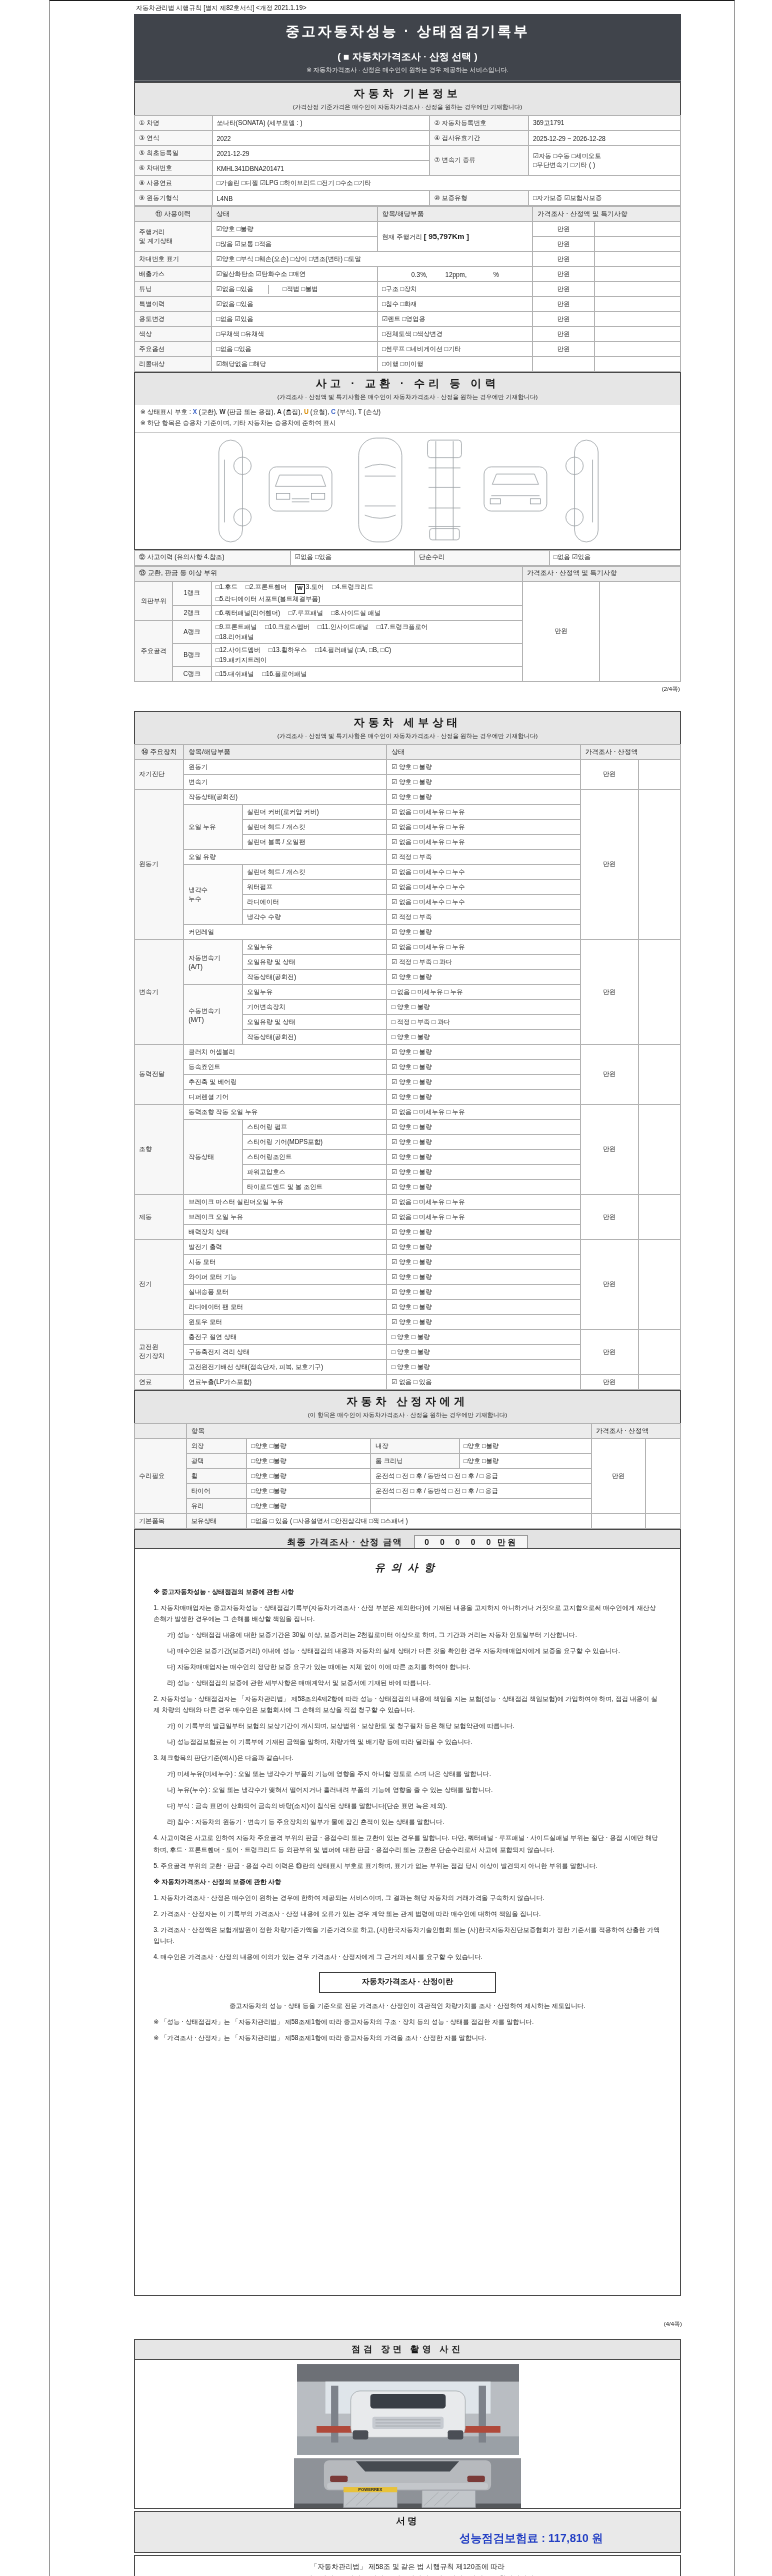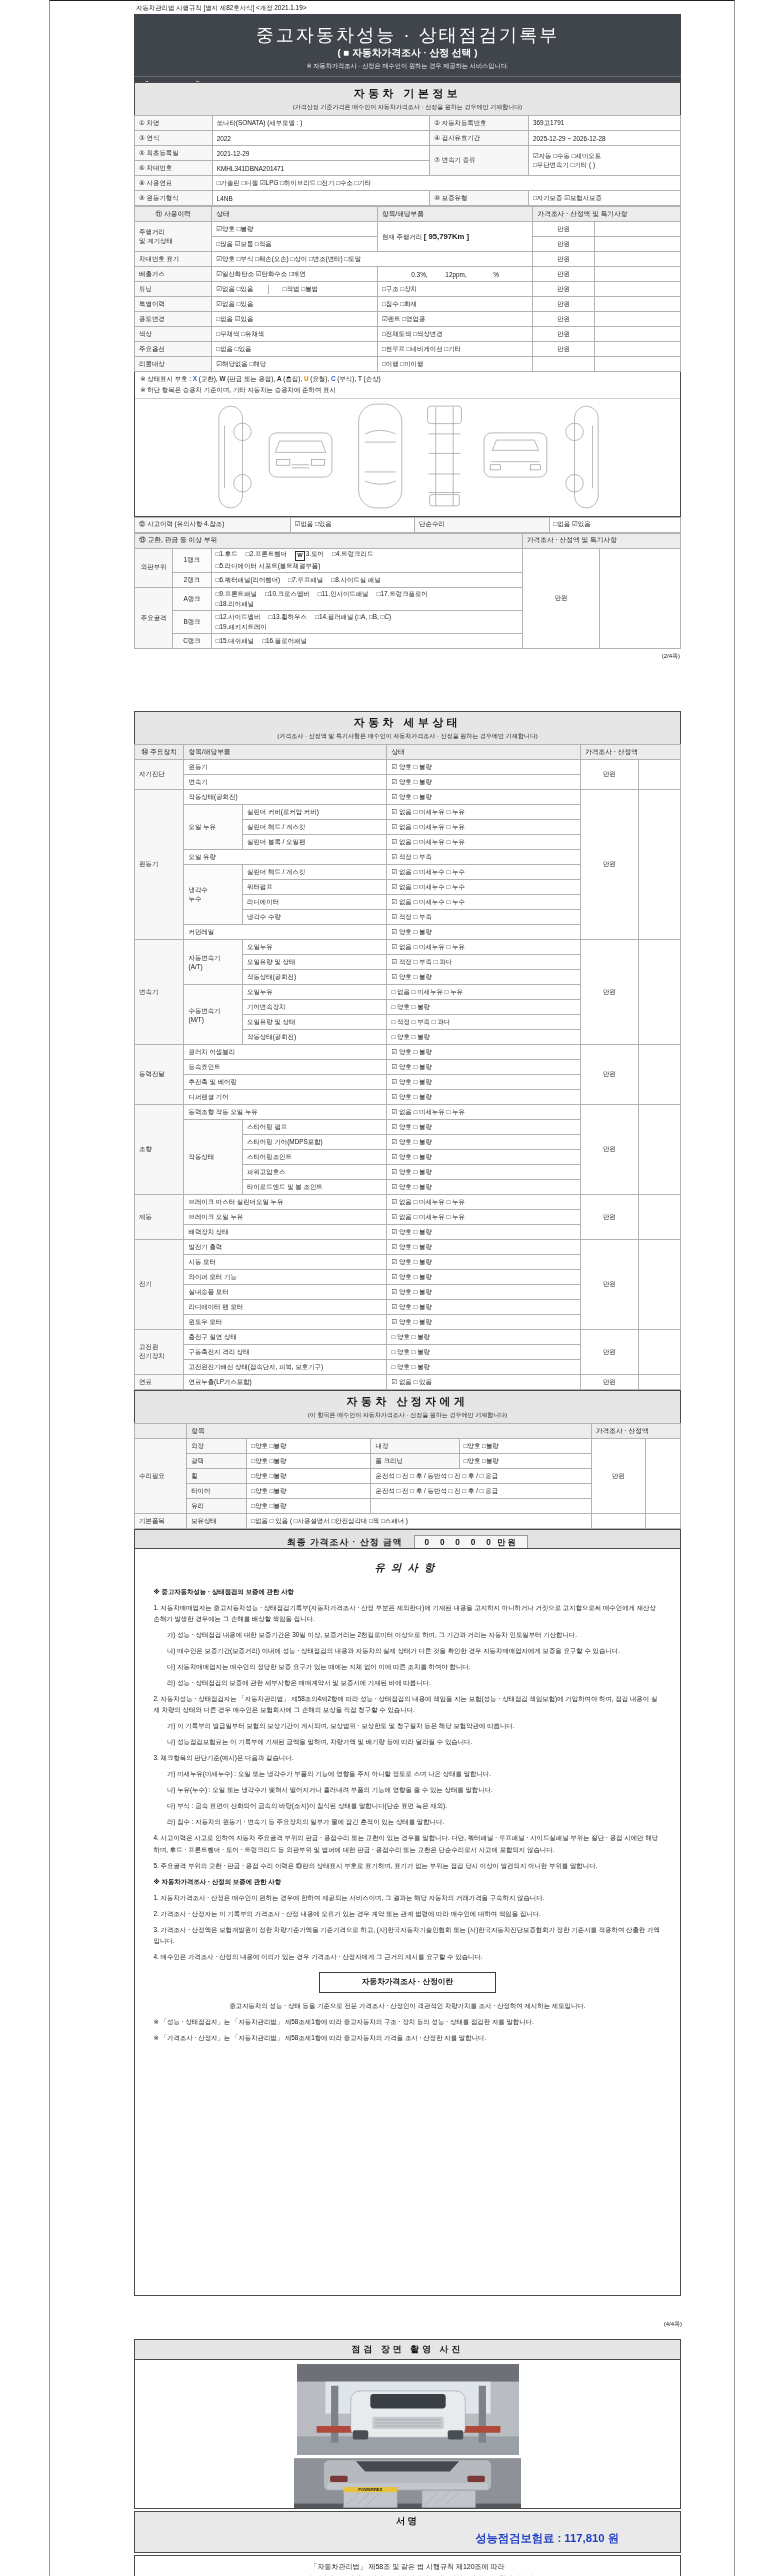--- a/index.html
+++ b/index.html
@@ -5,22 +5,22 @@
 <style>
   html,body{margin:0;padding:0;}
   body{width:773px;height:2576px;position:relative;overflow:hidden;background:#ffffff;
        font-family:"Liberation Sans","DejaVu Sans",sans-serif;color:#1a1a1a;}
   .page{position:absolute;left:49px;top:0;width:684px;height:2576px;
         border-left:0.5px solid #9a9a9a;border-right:0.5px solid #9a9a9a;border-top:1.5px solid #1d1d1d;overflow:hidden;}
   .abs{position:absolute;left:84px;width:547px;}
   .topnote{position:absolute;left:86px;top:3.1px;font-size:6.4px;color:#111;}
   
   .dhead{background:#40444b;color:#fff;text-align:center;padding:8.2px 0 5.2px;}
-  .dtitle{font-size:18px;font-weight:normal;letter-spacing:2.1px;}
-  .dchoice{font-size:9.8px;font-weight:bold;margin-top:0;}
+  .dtitle{font-size:14px;font-weight:bold;letter-spacing:2.1px;}
+  .dchoice{font-size:9.8px;font-weight:bold;margin-top:10px;}
   .dnote{font-size:6.2px;color:#e9e9e9;margin-top:2.6px;}
   .docno{background:#40444b;color:#fff;font-weight:bold;font-size:7.7px;padding:3.1px 7.2px 3.6px;border-top:1px solid #6a6d72;}
   
   .band{border:1px solid #4a4a4a;border-bottom:none;background:#e6e6e6;text-align:center;padding:4.1px 0 3.6px;}
   .band-title{font-size:10.8px;font-weight:bold;letter-spacing:3.6px;}
   .band-sub{font-size:6px;margin-top:1.5px;color:#222;}
   table{width:100%;border-collapse:collapse;border:1px solid #4a4a4a;table-layout:fixed;background:#fff;}
   td{border:0.5px solid #b3b3b3;font-size:6.4px;padding:1px 4.1px;height:12px;vertical-align:middle;word-break:break-all;}
   .lab{background:#f7f7f7;}
   .hcell{background:#ececec;font-size:6.7px;}
@@ -58,21 +58,21 @@
   .nc{text-align:center;}
   .nboxlabel{display:block;width:175px;margin:9.3px auto 7.2px;border:1px solid #3c3c3c;text-align:center;
              font-weight:bold;font-size:7.7px;padding:4.6px 0;background:#fff;}
   
   .photohead{background:#e6e6e6;border-bottom:1px solid #4a4a4a;text-align:center;font-size:8.8px;
              font-weight:bold;letter-spacing:3.1px;padding:3.6px 0;}
   .photobox{border:1px solid #4a4a4a;background:#fff;box-sizing:border-box;overflow:hidden;}
   .photo{display:block;margin:3.6px auto 0;}
   .signbox{border:1px solid #4a4a4a;background:#e9e9e9;box-sizing:border-box;}
   .signtitle{text-align:center;font-size:9.3px;font-weight:bold;letter-spacing:2.1px;padding-top:3px;}
-  .fee{text-align:right;padding-right:61px;font-size:11.3px;font-weight:bold;color:#2440c4;margin-top:3.1px;}
+  .fee{text-align:right;padding-right:77px;font-size:11.3px;font-weight:bold;color:#2440c4;margin-top:3.1px;}
   .footerbox{border:1px solid #4a4a4a;background:#fff;text-align:center;font-size:7px;
              padding-top:4.6px;box-sizing:border-box;}
   .footerbox div{margin:1.5px 0;}
 </style>
 </head>
 <body>
 
 <div class="page">
 
   <div class="topnote">자동차관리법 시행규칙 [별지 제82호서식] &lt;개정 2021.1.19&gt;</div>
@@ -223,20 +223,24 @@
       <tr>
         <td class="lab">리콜대상</td>
         <td>☑해당없음  □해당</td>
         <td>□이행  □미이행</td>
         <td class="dman"></td>
         <td class="dblank"></td>
       </tr>
     </tbody>
       </table>
 
+    <div class="band">
+      <div class="band-title">사고 · 교환 · 수리 등 이력</div>
+      <div class="band-sub">(가격조사 · 산정액 및 특기사항은 매수인이 자동차가격조사 · 산정을 원하는 경우에만 기재합니다)</div>
+    </div>
     <div class="legendwrap">
       <div class="legendline">
         <span>※ 상태표시 부호 : </span><span id="legend-letters"><span><b style="color: rgb(58, 98, 200);">X</b> (교환),  </span><span><b style="color: rgb(51, 51, 51);">W</b> (판금 또는 용접),  </span><span><b style="color: rgb(51, 51, 51);">A</b> (흠집),  </span><span><b style="color: rgb(217, 139, 0);">U</b> (요철),  </span><span><b style="color: rgb(58, 98, 200);">C</b> (부식),  </span><span><b style="color: rgb(85, 85, 85);">T</b> (손상)</span></span>
       </div>
       <div class="legendline2">※ 하단 항목은 승용차 기준이며, 기타 자동차는 승용차에 준하여 표시</div>
 
       <div class="diagwrap" style="border:none;border-top:0.5px solid #ccc;">
         <svg width="536" height="110" viewBox="0 0 1040 214">
 
           <g transform="translate(150,8)">

